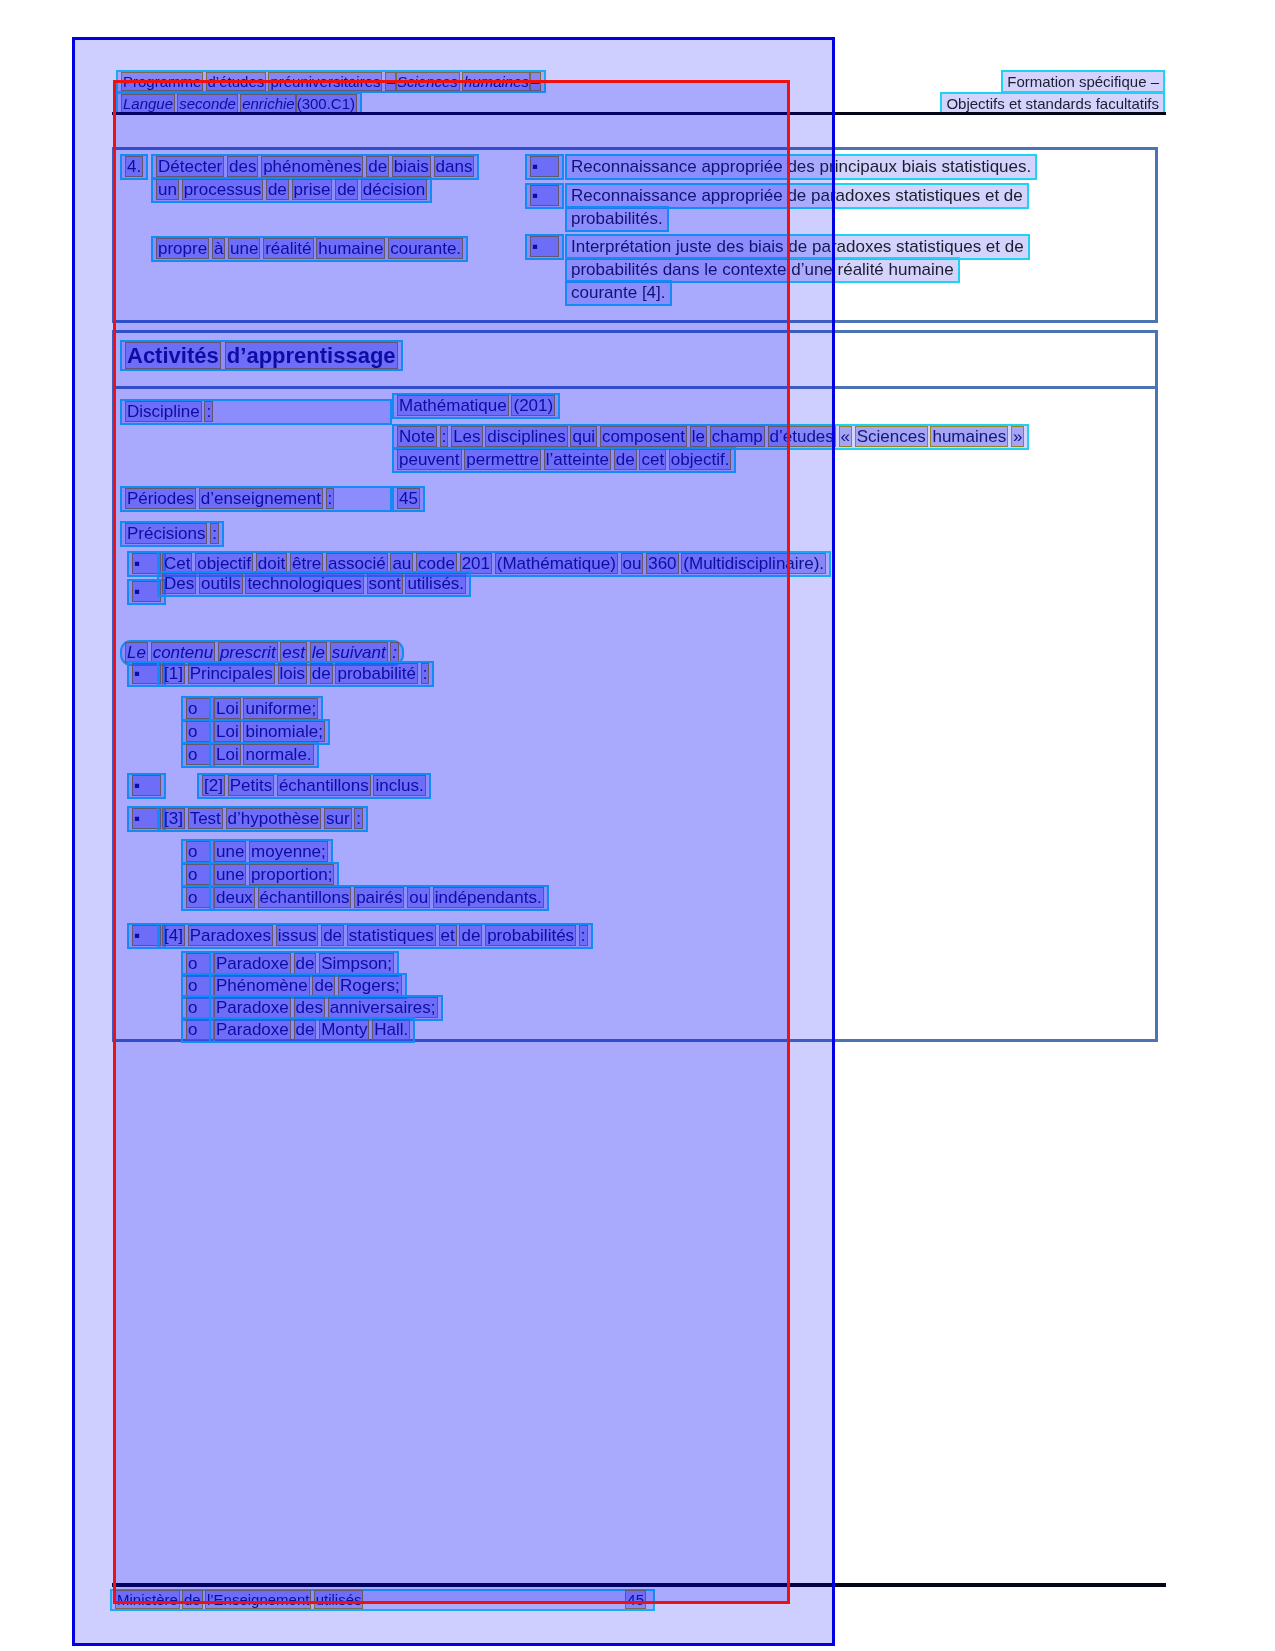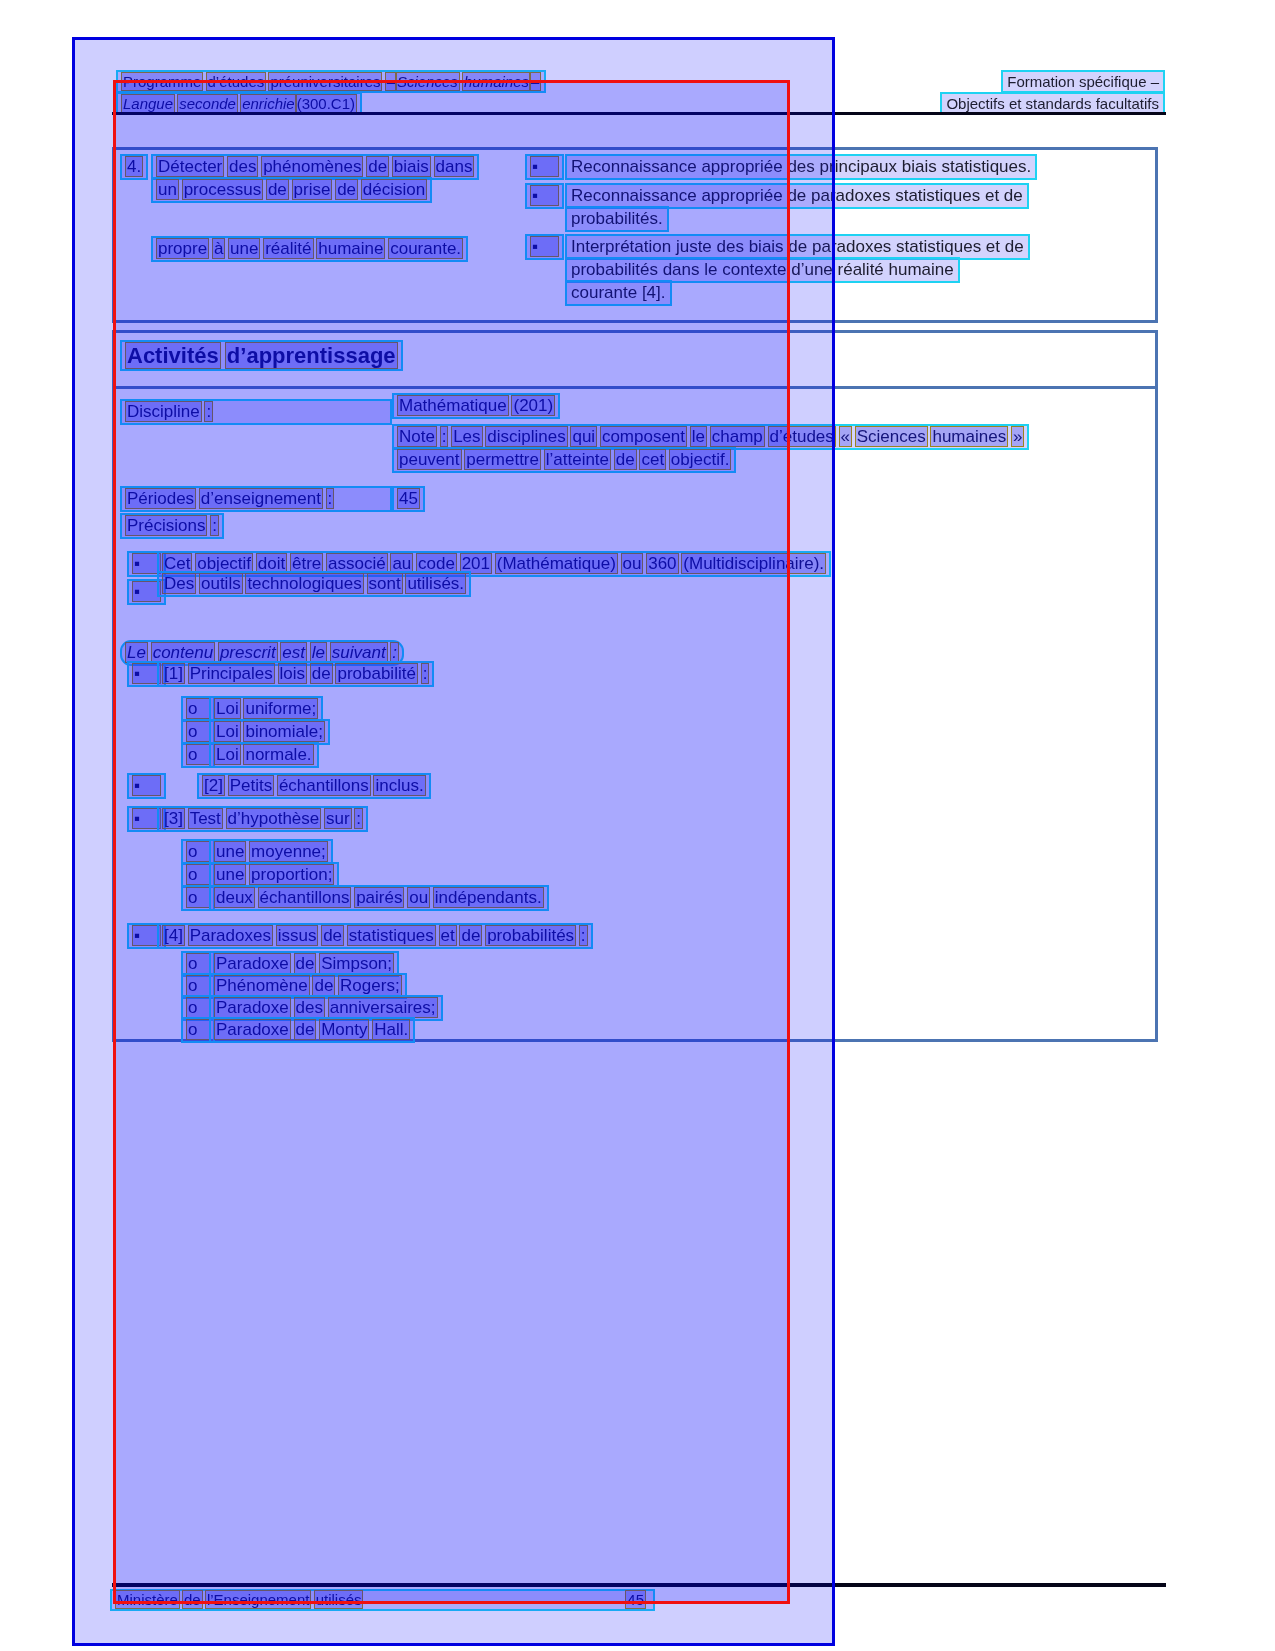--- a/index.html
+++ b/index.html
@@ -123,21 +123,21 @@
 
     <span class="lb wb labelbox" style="left:5px;top:66px;"><span class="w">Discipline</span> <span class="w">:</span></span>
     <span class="lb wb" style="left:277px;top:60px;text-align:center;"><span class="w">Mathématique</span> <span class="w">(201)</span></span>
 
     <span class="lb wb" style="left:277px;top:91px;"><span class="w">Note</span> <span class="w">:</span> <span class="w">Les</span> <span class="w">disciplines</span> <span class="w">qui</span> <span class="w">composent</span> <span class="w">le</span> <span class="w">champ</span> <span class="w">d’études</span> <span class="w">«</span> <span class="w">Sciences</span> <span class="w">humaines</span> <span class="w">»</span></span>
     <span class="lb wb" style="left:277px;top:114px;"><span class="w">peuvent</span> <span class="w">permettre</span> <span class="w">l’atteinte</span> <span class="w">de</span> <span class="w">cet</span> <span class="w">objectif.</span></span>
 
     <span class="lb wb labelbox" style="left:5px;top:153px;"><span class="w">Périodes</span> <span class="w">d’enseignement</span> <span class="w">:</span></span>
     <span class="lb wb" style="left:277px;top:153px;"><span class="w">45</span></span>
 
-    <span class="lb wb" style="left:5px;top:180px;"><span class="w">Précisions</span> <span class="w">:</span></span>
+    <span class="lb wb" style="left:5px;top:188px;"><span class="w">Précisions</span> <span class="w">:</span></span>
 
     <span class="lb" style="left:12px;top:218px;"><span class="w mk1">▪</span></span>
     <span class="lb wb" style="left:42px;top:218px;"><span class="w">Cet</span> <span class="w">objectif</span> <span class="w">doit</span> <span class="w">être</span> <span class="w">associé</span> <span class="w">au</span> <span class="w">code</span> <span class="w">201</span> <span class="w">(Mathématique)</span> <span class="w">ou</span> <span class="w">360</span> <span class="w">(Multidisciplinaire).</span></span>
 
     <span class="lb" style="left:12px;top:246px;"><span class="w mk1">▪</span></span>
     <span class="lb wb" style="left:42px;top:238px;"><span class="w">Des</span> <span class="w">outils</span> <span class="w">technologiques</span> <span class="w">sont</span> <span class="w">utilisés.</span></span>
 
     <span class="lb wb it" style="left:5px;top:295px;border-radius:11px;"><span class="w">Le</span> <span class="w">contenu</span> <span class="w">prescrit</span> <span class="w">est</span> <span class="w">le</span> <span class="w">suivant</span> <span class="w">:</span></span>
 
     <span class="lb" style="left:12px;top:328px;"><span class="w mk1">▪</span></span>

